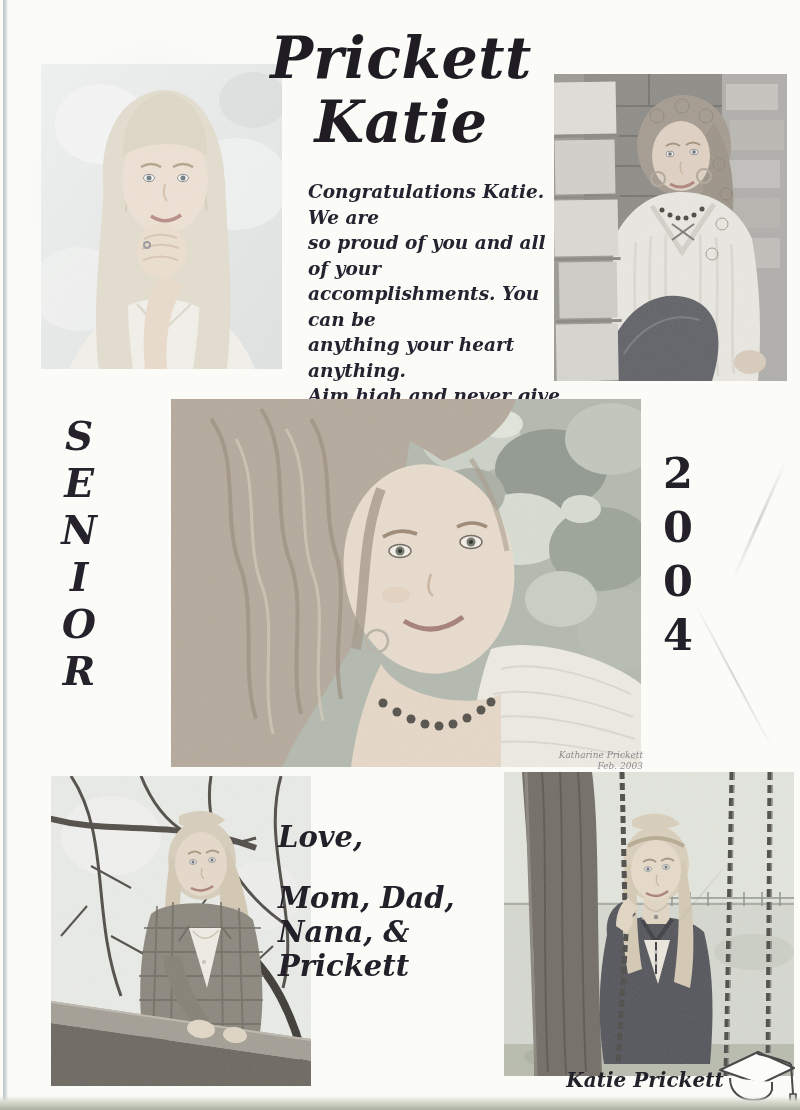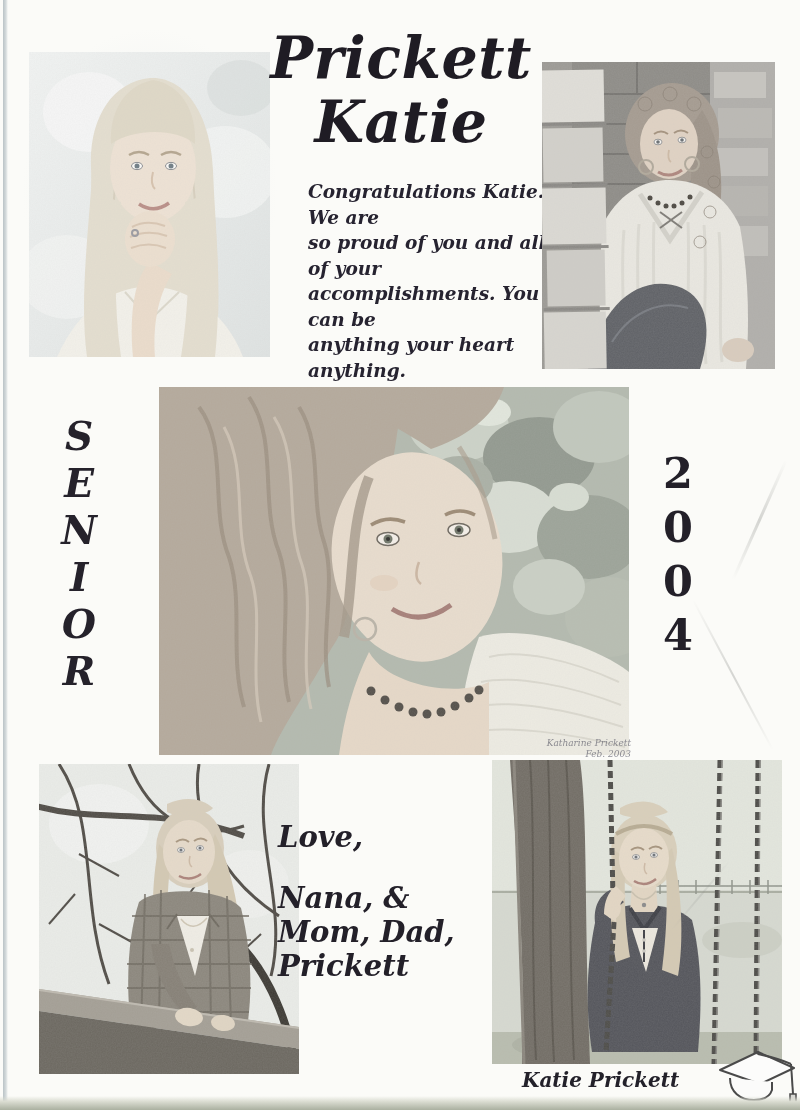--- a/index.html
+++ b/index.html
@@ -12,21 +12,21 @@
     background:radial-gradient(closest-side,#edf0ef 0%,rgba(237,240,239,0) 85%);}
   .spine{position:absolute;left:3px;top:0;width:5px;height:1110px;
     background:linear-gradient(90deg,#aeb9bd,#cfd6d8 60%,rgba(255,255,255,0));opacity:.85;}
   .bottom-strip{position:absolute;left:0;bottom:0;width:800px;height:14px;
     background:linear-gradient(180deg,rgba(235,236,229,0) 0%,#dadcd1 40%,#aab0a0 100%);}
   .crease{position:absolute;background:linear-gradient(180deg,rgba(150,152,148,0),rgba(140,142,138,.35),rgba(150,152,148,0));}
   .c1{left:758px;top:455px;width:3px;height:130px;transform:rotate(24deg);}
   .c2{left:732px;top:590px;width:2px;height:170px;transform:rotate(-28deg);}
   .c3{left:700px;top:850px;width:2px;height:90px;transform:rotate(40deg);opacity:.6;}
 
-  figure.photo{position:absolute;margin:0;padding:12px;}
+  figure.photo{position:absolute;margin:12px;padding:12px;}
   figure.photo svg{display:block;}
 
   .p1{left:17px;top:40px;}
   .p2{left:530px;top:50px;}
   .p3{left:147px;top:375px;}
   .p4{left:27px;top:752px;}
   .p5{left:480px;top:748px;}
 
   .title{position:absolute;left:260px;top:26px;width:282px;text-align:center;
     font-style:italic;font-weight:700;font-size:57px;line-height:64px;
@@ -39,21 +39,21 @@
   .senior span{display:block;}
   .year{position:absolute;left:650px;top:446px;width:56px;text-align:center;
     font-weight:700;font-size:43px;line-height:54px;color:#232029;}
   .year span{display:block;}
   .closing{position:absolute;left:278px;top:820px;width:214px;
     font-style:italic;font-weight:700;font-size:29px;line-height:34px;color:#232029;}
   .closing .love{margin-bottom:27px;}
   .wm{position:absolute;right:10px;bottom:7px;text-align:right;
     font-style:italic;font-size:9px;line-height:11px;color:rgba(92,92,104,.68);}
   .wm span{display:block;}
-  .signature{position:absolute;left:522px;top:1068px;width:178px;text-align:left;
+  .signature{position:absolute;left:556px;top:1068px;width:178px;text-align:center;
     font-style:italic;font-weight:700;font-size:20px;color:#23212a;}
   .cap{position:absolute;left:714px;top:1044px;}
 </style>
 </head>
 <body>
 
 <div class="page">
   <div class="wash"></div>
   <div class="spine"></div>
 
@@ -353,22 +353,22 @@
       <line x1="0" y1="226" x2="260" y2="264" stroke="#beb9af" stroke-width="2"></line>
       <polygon points="0,247 260,285 260,310 0,310" fill="#6b675f"></polygon>
       <ellipse cx="150" cy="253" rx="14" ry="9" fill="#e3d8c6" transform="rotate(8 150 253)"></ellipse>
       <ellipse cx="184" cy="259" rx="12" ry="8" fill="#e0d5c3" transform="rotate(8 184 259)"></ellipse>
       <rect width="260" height="310" filter="url(#n4)"></rect>
     </svg>
   </figure>
 
   <section class="closing">
     <div class="love">Love,</div>
+    <div>Mom, Dad,</div>
     <div>Nana, &amp;</div>
-    <div>Mom, Dad,</div>
     <div>Prickett</div>
   </section>
 
   <figure class="photo p5">
     <svg width="290" height="304" viewBox="0 0 290 304">
       <defs>
         <filter id="n5">
             <feTurbulence type="fractalNoise" baseFrequency="0.8" numOctaves="2" stitchTiles="stitch"></feTurbulence>
           <feColorMatrix type="matrix" values="0 0 0 0 .55 0 0 0 0 .55 0 0 0 0 .55 0 0 0 .15 0"></feColorMatrix>
           </filter>

